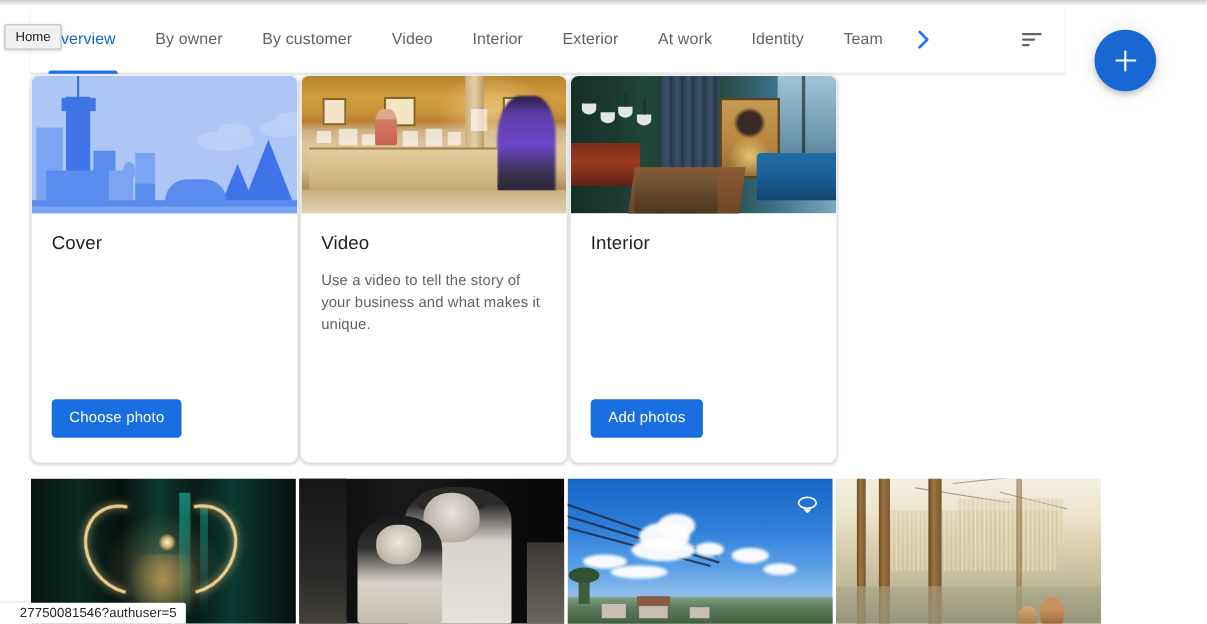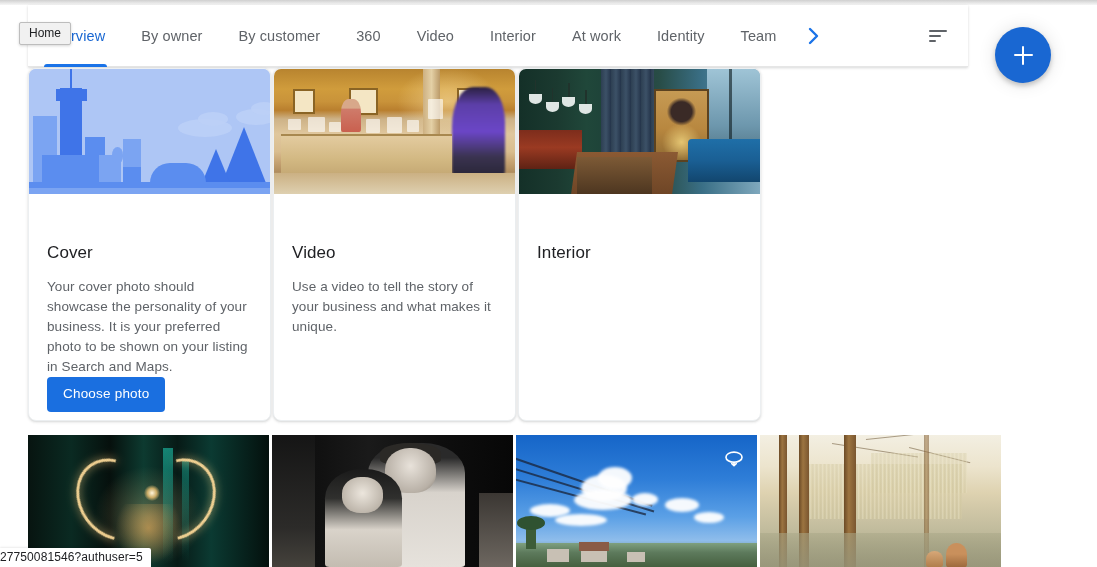--- a/index.html
+++ b/index.html
@@ -122,21 +122,21 @@
     background: #ffffff;
     border-radius: 1px;
   }
   .fab .plus-h { width: 19px; height: 2.6px; }
   .fab .plus-v { width: 2.6px; height: 19px; }
 
   
   .home-tooltip {
     position: absolute;
     top: 17px;
-    left: 19px;
+    left: 4px;
     padding: 3px 9px 4px;
     background: #f1f1f1;
     border: 1px solid #bdbdbd;
     border-radius: 2px;
     font-size: 12px;
     color: #202124;
     box-shadow: 0 1px 3px rgba(0,0,0,.16);
     z-index: 40;
     white-space: nowrap;
     font-family: "Liberation Sans", sans-serif;
@@ -173,21 +173,20 @@
     position: relative;
     overflow: hidden;
     flex: 0 0 125px;
   }
 
   .card-body {
     padding: 16px 18px 0 18px;
     flex: 1 1 auto;
     display: flex;
     flex-direction: column;
-    margin-top: 32px;
   }
   .card-title {
     font-size: 17px;
     color: #202124;
     font-weight: 400;
     line-height: 22px;
     margin-bottom: 13px;
     letter-spacing: .1px;
   }
   .card-desc {
@@ -558,21 +557,21 @@
     background: linear-gradient(to bottom, #d7a878, #b07e4c);
     border-radius: 50% 50% 14% 14%;
   }
 
   
   .statusbar {
     position: absolute;
     left: 0;
     bottom: 0;
     max-width: 260px;
-    padding: 2px 8px 3px 0;
+    padding: 2px 8px 3px 18px;
     background: #ffffff;
     font-size: 12px;
     color: #202124;
     letter-spacing: .1px;
     border-top-right-radius: 2px;
     box-shadow: 0 -1px 2px rgba(0,0,0,.08);
     z-index: 60;
     white-space: nowrap;
     overflow: hidden;
     font-family: "Liberation Sans", sans-serif;
@@ -592,27 +591,27 @@
       <div class="tab active">
         <span>Overview</span>
       </div>
       <div class="tab">
         <span>By owner</span>
       </div>
       <div class="tab">
         <span>By customer</span>
       </div>
       <div class="tab">
-        <span>360</span>
-      </div>
-      <div class="tab">
         <span>Video</span>
       </div>
       <div class="tab">
         <span>Interior</span>
+      </div>
+      <div class="tab">
+        <span>Exterior</span>
       </div>
       <div class="tab">
         <span>At work</span>
       </div>
       <div class="tab">
         <span>Identity</span>
       </div>
       <div class="tab">
         <span>Team</span>
       </div>
@@ -666,21 +665,20 @@
           <div class="ic-b light" style="left:94px;width:18px;height:44px;"></div>
           <div class="ic-b" style="left:94px;width:18px;height:16px;"></div>
           <div class="ic-tree" style="left:85px;"></div>
 
           <div class="ic-ground"></div>
           <div class="ic-ground2"></div>
         </div>
       </div>
       <div class="card-body">
         <div class="card-title">Cover</div>
-        <div class="card-desc">Your cover photo should showcase the personality of your business. It is your preferred photo to be shown on your listing in Search and Maps.</div>
         <div class="card-action">
           <button class="btn-primary">Choose photo</button>
         </div>
       </div>
     </div>
 
     <div class="card-gap"></div>
 
     <div class="card">
       <div class="card-thumb">
@@ -723,20 +721,23 @@
           <div class="lamp" style="left:11%;top:26%;"></div>
           <div class="lamp" style="left:18%;top:22%;"></div>
           <div class="lamp" style="left:25%;top:28%;"></div>
           <div class="chair" style="left:24%;"></div>
           <div class="chair" style="left:34%;"></div>
           <div class="chair" style="left:44%;"></div>
         </div>
       </div>
       <div class="card-body">
         <div class="card-title">Interior</div>
+        <div class="card-action">
+          <button class="btn-primary">Add photos</button>
+        </div>
       </div>
     </div>
 
   </div>
 
   <div class="strip">
 
     <div class="thumb">
       <div class="ph ph-spark">
         <div class="spark-teal1"></div>

